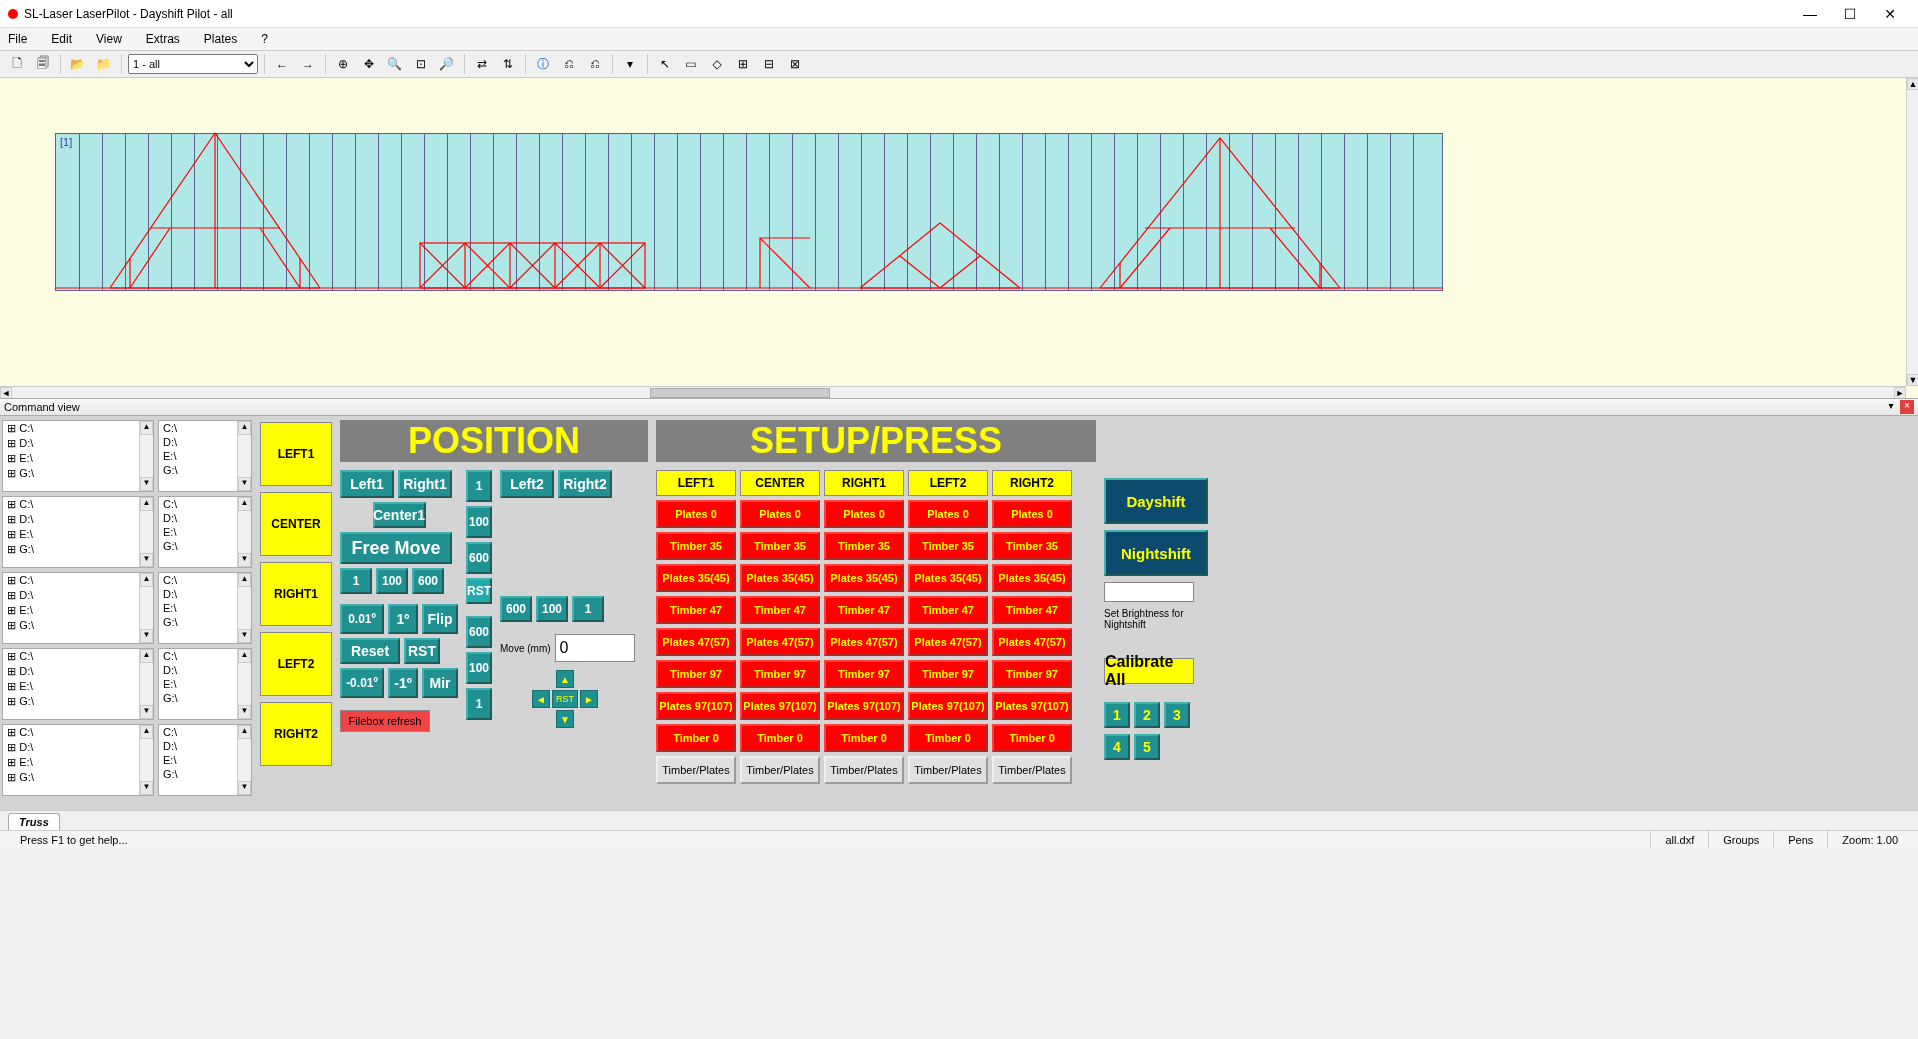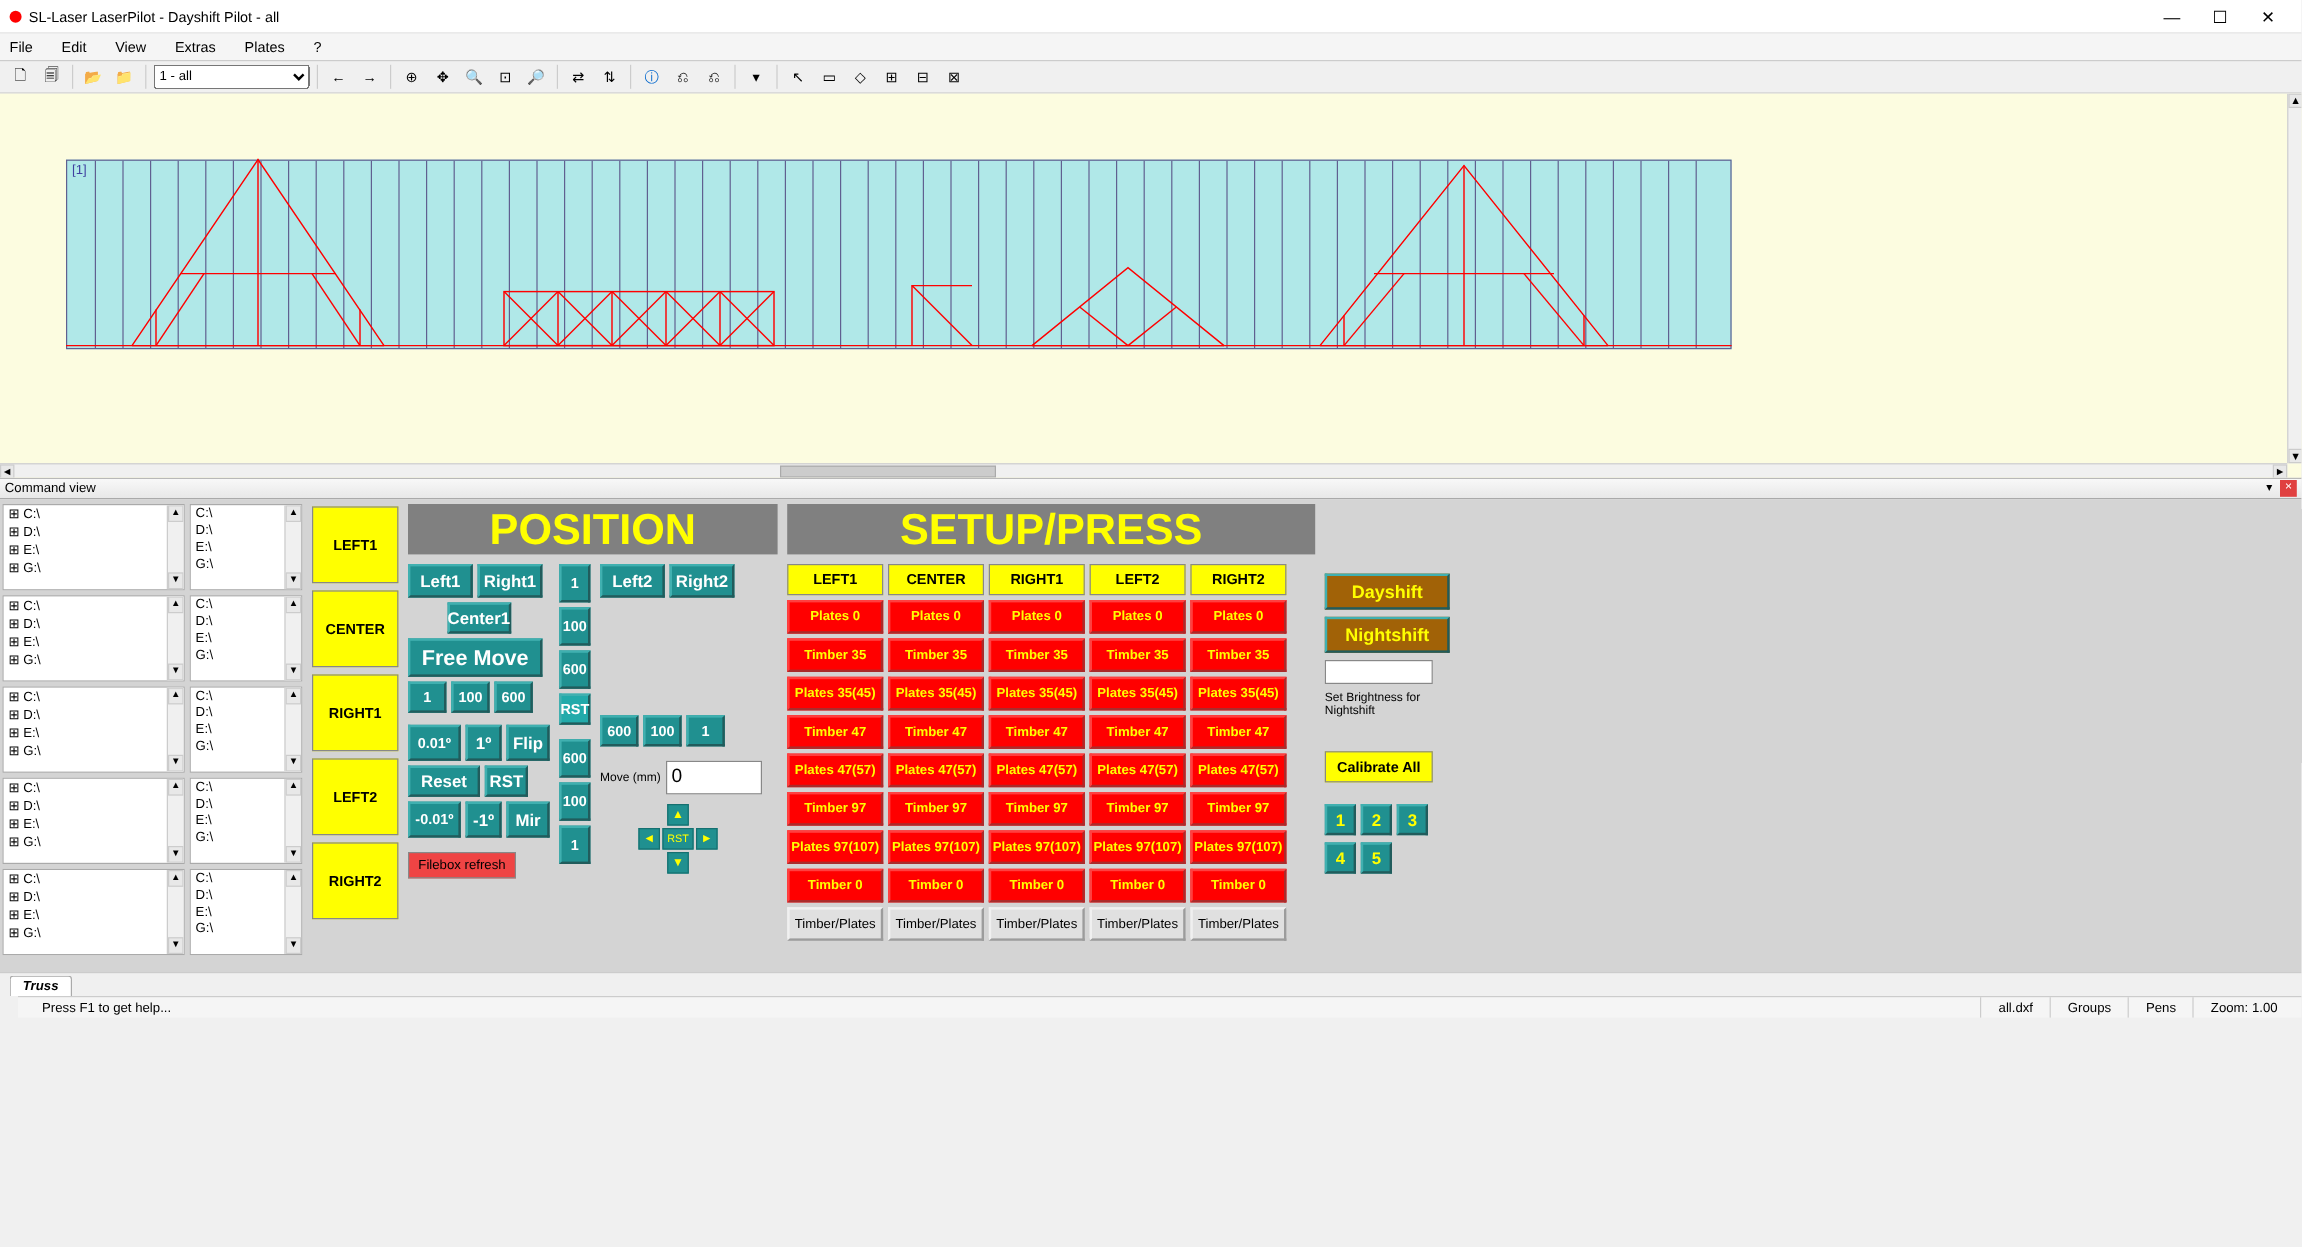--- a/index.html
+++ b/index.html
@@ -70,42 +70,42 @@
 
 .setup-panel { flex: 1; padding: 4px; display: flex; }
 .setup-cols { display: flex; gap: 4px; }
 .setup-col { display: flex; flex-direction: column; gap: 4px; }
 .setup-col .hdr { background: #ffff00; border: 1px solid #888; height: 26px; display: flex; align-items: center; justify-content: center; font-size: 12px; font-weight: bold; width: 80px; }
 .btn-red { background: #ff0000; color: #ffff00; border: 2px outset #ff4040; height: 28px; width: 80px; display: flex; align-items: center; justify-content: center; font-size: 11px; font-weight: bold; }
 .btn-gray2 { background: #e0e0e0; border: 2px outset #f0f0f0; height: 28px; width: 80px; display: flex; align-items: center; justify-content: center; font-size: 11px; }
 
 
 .right-controls { width: 120px; padding: 4px 8px; display: flex; flex-direction: column; gap: 6px; }
-.btn-teal-wide { background: #a16207; color: #ffff00; border: 2px outset #40b0b0; height: 30px; display: flex; align-items: center; justify-content: center; font-size: 15px; font-weight: bold; }
+.btn-teal-wide { background: #0c4a6e; color: #ffff00; border: 2px outset #40b0b0; height: 46px; display: flex; align-items: center; justify-content: center; font-size: 15px; font-weight: bold; }
 .text-input { background: #fff; border: 1px solid #888; height: 20px; width: 90px; }
 .small-label { font-size: 10px; color: #000; }
-.btn-yellow-wide { background: #ffff00; border: 1px solid #888; height: 26px; display: flex; align-items: center; justify-content: center; font-size: 12px; font-weight: bold; width: 90px; }
+.btn-yellow-wide { background: #ffff00; border: 1px solid #888; height: 26px; display: flex; align-items: center; justify-content: center; font-size: 16px; font-weight: bold; width: 90px; }
 .num-row { display: flex; gap: 4px; }
 .num-btn { background: #209090; color: #ffff00; border: 2px outset #40b0b0; width: 26px; height: 26px; display: flex; align-items: center; justify-content: center; font-size: 14px; font-weight: bold; }
 
 
 .move-box { display: flex; align-items: center; gap: 4px; }
 .move-label { font-size: 10px; text-align: center; }
 .move-input { background: #fff; border: 1px solid #888; height: 28px; width: 80px; font-size: 16px; padding: 0 4px; }
 
 
 .arrow-pad { position: relative; width: 80px; height: 60px; }
 .arrow-pad .ap { position: absolute; background: #209090; border: 1px solid #157070; color: #ffff00; font-size: 10px; display: flex; align-items: center; justify-content: center; }
 
 
 .tab-bar { height: 20px; background: #f0f0f0; display: flex; align-items: flex-end; padding: 0 8px; border-top: 1px solid #ccc; }
 .tab { background: #fff; border: 1px solid #aaa; border-bottom: none; padding: 2px 10px; font-size: 11px; font-weight: bold; border-radius: 3px 3px 0 0; font-style: italic; }
 
 
-.statusbar { height: 18px; background: #f5f5f5; border-top: 1px solid #ccc; display: flex; align-items: center; font-size: 11px; padding: 0 6px; margin-left: 15px; }
+.statusbar { height: 18px; background: #f5f5f5; border-top: 1px solid #ccc; display: flex; align-items: center; font-size: 11px; padding: 0 6px; }
 .statusbar .cell { border-left: 1px solid #ccc; padding: 0 14px; height: 100%; display:flex; align-items:center; }
 .statusbar .cell:first-child { border-left: none; flex: 1; }
 
 svg line, svg polyline, svg rect.rl { stroke: red; stroke-width: 1.2; fill: none; }
 </style>
 </head>
 <body>
 
 <div class="titlebar">
   <div class="icon-dot"></div>

